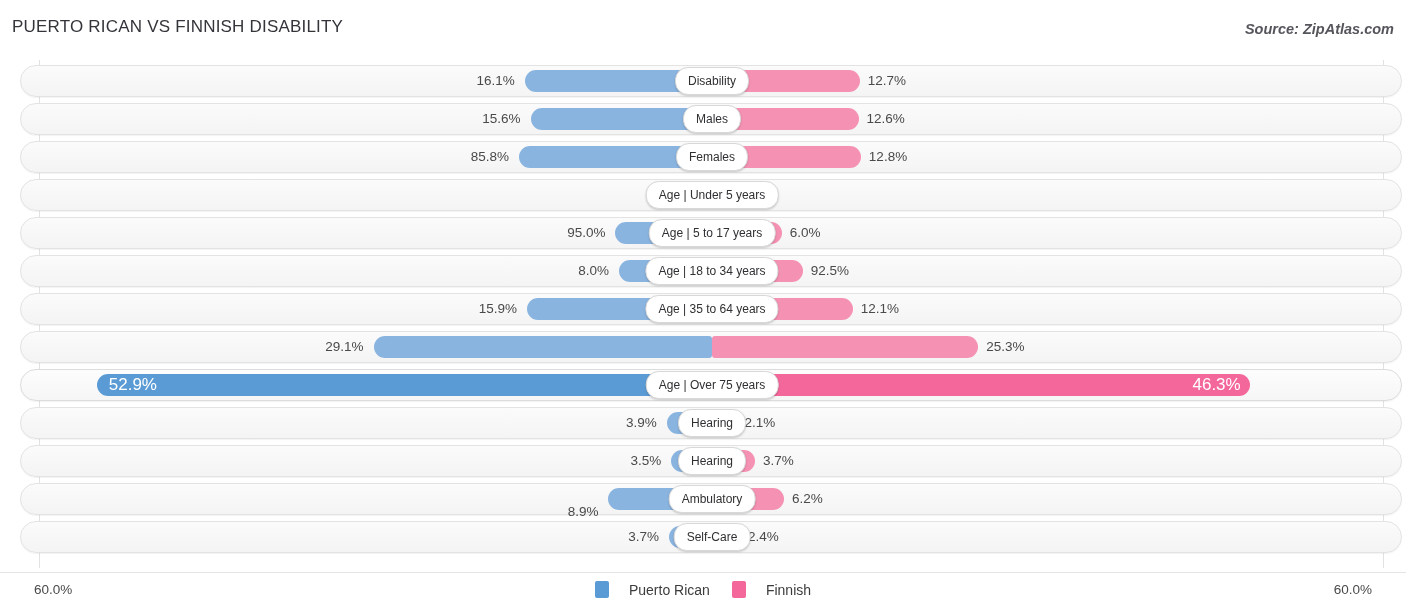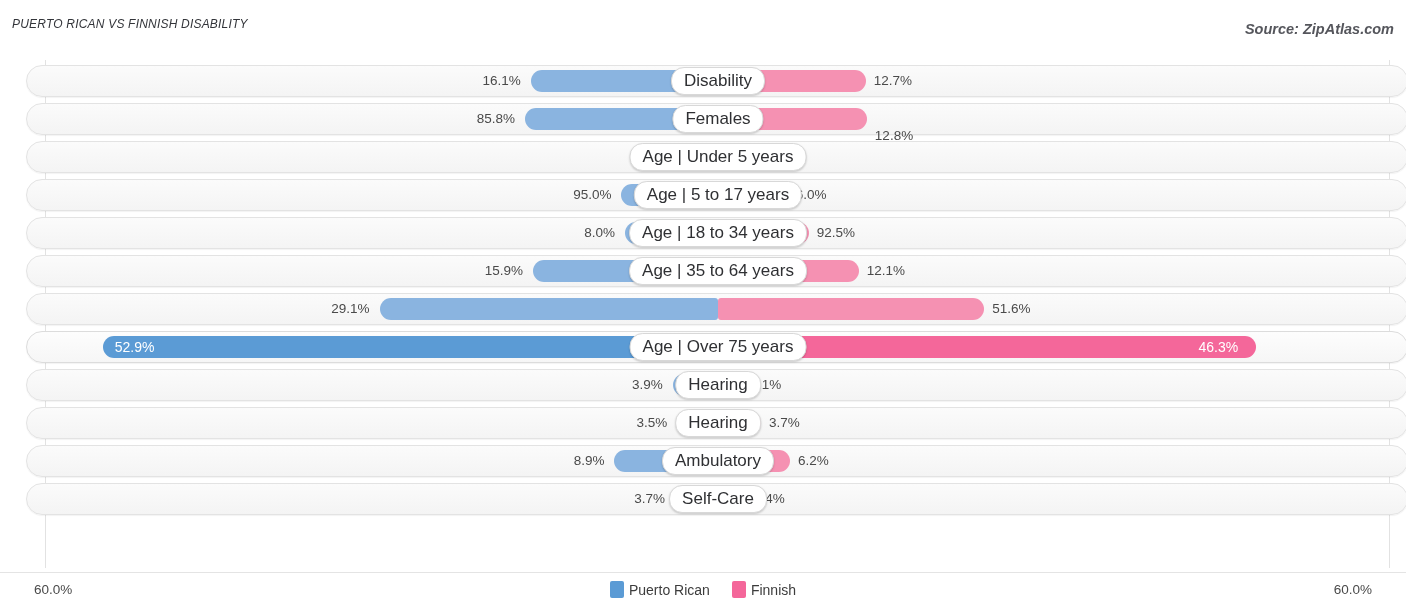--- a/index.html
+++ b/index.html
@@ -10,32 +10,31 @@
     color:#3c3c3c;
     overflow:hidden;
     position:relative;
   }
   
   .header{
     position:absolute;left:0;top:0;width:1406px;height:58px;
   }
   .title{
     position:absolute;left:12px;top:17px;
-    font-size:12px;letter-spacing:.2px;color:#33353a;
+    font-size:17px;letter-spacing:.2px;color:#33353a;
     white-space:nowrap;
-    font-style:italic;
   }
   .source{
     position:absolute;right:12px;top:21px;
     font-size:14.5px;font-style:italic;font-weight:bold;color:#55565c;
     white-space:nowrap;
   }
   
   .plot{
-    position:absolute;left:14px;top:60px;width:1238px;height:510px;
+    position:absolute;left:8px;top:60px;width:1238px;height:510px;
   }
   .gridline{
     position:absolute;top:0;bottom:2px;width:1px;background:#e2e2e2;
   }
   .gridline.left{left:31px;}
   .gridline.right{left:1375px;}
   .rows{position:absolute;left:0;top:5px;width:1406px;}
   .row{
     position:relative;
     height:30px;margin:0 12px 6px 12px;
@@ -64,53 +63,53 @@
   .row.hl .bar.r{background:#f4679a;}
   
   .val{
     position:absolute;top:6px;
     font-size:13.5px;color:#4a4a4a;white-space:nowrap;line-height:18px;
   }
   .val.l{text-align:right;}
   .val.r{text-align:left;}
   
   .val.inside{
-    color:#ffffff;font-size:14px;
+    color:#ffffff;font-size:17px;
   }
   
   .pill{
     position:absolute;top:1px;height:26px;
     transform:translateX(-50%);
     background:#ffffff;
     border:1px solid #d8d8d8;
     border-radius:13px;
     box-shadow:0 1px 2px rgba(0,0,0,.18);
     padding:0 12px;
     display:flex;align-items:center;justify-content:center;
-    font-size:17px;color:#2f3033;white-space:nowrap;
+    font-size:12px;color:#2f3033;white-space:nowrap;
     z-index:5;
   }
   
   .footer{
     position:absolute;left:0;top:572px;width:1406px;height:40px;
     border-top:1px solid #e4e4e4;
   }
   .axis-min{
     position:absolute;left:34px;top:9px;
     font-size:13.5px;color:#4a4a4a;
   }
   .axis-max{
     position:absolute;right:34px;top:9px;
     font-size:13.5px;color:#4a4a4a;
   }
   .legend{
     position:absolute;left:0;right:0;top:8px;
     display:flex;align-items:center;justify-content:center;gap:22px;
   }
-  .lg{display:flex;align-items:center;gap:5px;}
+  .lg{display:flex;align-items:center;gap:20px;}
   .sw{width:14px;height:17px;border-radius:2px;display:inline-block;}
   .lg-txt{font-size:14px;color:#3c3c3c;white-space:nowrap;}
 </style>
 </head>
 <body>
 
 <div class="header">
   <div class="title">PUERTO RICAN VS FINNISH DISABILITY</div>
   <div class="source">Source: ZipAtlas.com</div>
 </div>
@@ -120,24 +119,31 @@
   <div class="gridline right"></div>
   <div class="rows" id="rows">
       <div class="row">
         <div class="bar l" style="left: 503.757px; width: 187.243px;"></div>
         <div class="bar r" style="left: 691px; width: 147.701px;"></div>
         <div class="val l" style="right: 886.243px;">16.1%</div>
         <div class="val r" style="left: 846.701px;">12.7%</div>
         <div class="pill" style="left: 691px;">Disability</div>
       </div>
       <div class="row">
+        <div class="bar l" style="left: 509.572px; width: 181.428px;"></div>
+        <div class="bar r" style="left: 691px; width: 146.538px;"></div>
+        <div class="val l" style="right: 880.428px;">15.6%</div>
+        <div class="val r" style="left: 845.538px;">12.6%</div>
+        <div class="pill" style="left: 691px;">Males</div>
+      </div>
+      <div class="row">
         <div class="bar l" style="left: 497.942px; width: 193.058px;"></div>
         <div class="bar r" style="left: 691px; width: 148.864px;"></div>
         <div class="val l" style="right: 892.058px;">85.8%</div>
-        <div class="val r" style="left: 847.864px; margin-top: 17px;">12.8%</div>
+        <div class="val r" style="left: 847.864px;">12.8%</div>
         <div class="pill" style="left: 691px;">Females</div>
       </div>
       <div class="row">
         <div class="bar l" style="left: 671.229px; width: 19.771px;"></div>
         <div class="bar r" style="left: 691px; width: 18.608px;"></div>
         <div class="val l" style="right: 718.771px;">1.7%</div>
         <div class="val r" style="left: 717.608px;">1.6%</div>
         <div class="pill" style="left: 691px; text-align: right;">Age | Under 5 years</div>
       </div>
       <div class="row">
@@ -158,21 +164,21 @@
         <div class="bar l" style="left: 506.083px; width: 184.917px;"></div>
         <div class="bar r" style="left: 691px; width: 140.723px;"></div>
         <div class="val l" style="right: 883.917px;">15.9%</div>
         <div class="val r" style="left: 839.723px;">12.1%</div>
         <div class="pill" style="left: 691px;">Age | 35 to 64 years</div>
       </div>
       <div class="row">
         <div class="bar l" style="left: 352.567px; width: 338.433px;"></div>
         <div class="bar r" style="left: 691px; width: 266.327px;"></div>
         <div class="val l" style="right: 1037.43px;">29.1%</div>
-        <div class="val r" style="left: 965.327px;">51.6%</div>
+        <div class="val r" style="left: 965.327px;">25.3%</div>
       </div>
       <div class="row hl">
         <div class="bar l" style="left: 75.773px; width: 615.227px;"></div>
         <div class="bar r" style="left: 691px; width: 538.469px;"></div>
         <div class="val l inside" style="left: 87.773px;">52.9%</div>
         <div class="val r inside" style="left: 1171.47px;">46.3%</div>
         <div class="pill" style="left: 691px;">Age | Over 75 years</div>
       </div>
       <div class="row">
         <div class="bar l" style="left: 645.643px; width: 45.357px;"></div>
@@ -184,21 +190,21 @@
       <div class="row">
         <div class="bar l" style="left: 650.295px; width: 40.705px;"></div>
         <div class="bar r" style="left: 691px; width: 43.031px;"></div>
         <div class="val l" style="right: 739.705px;">3.5%</div>
         <div class="val r" style="left: 742.031px;">3.7%</div>
         <div class="pill" style="left: 691px;">Hearing</div>
       </div>
       <div class="row">
         <div class="bar l" style="left: 587.493px; width: 103.507px;"></div>
         <div class="bar r" style="left: 691px; width: 72.106px;"></div>
-        <div class="val l" style="right: 802.507px;">8.9%</div>
+        <div class="val l" style="right: 802.507px; margin-top: 13px;">8.9%</div>
         <div class="val r" style="left: 771.106px;">6.2%</div>
         <div class="pill" style="left: 691px;">Ambulatory</div>
       </div>
       <div class="row">
         <div class="bar l" style="left: 647.969px; width: 43.031px;"></div>
         <div class="bar r" style="left: 691px; width: 27.912px;"></div>
         <div class="val l" style="right: 742.031px;">3.7%</div>
         <div class="val r" style="left: 726.912px;">2.4%</div>
         <div class="pill" style="left: 691px;">Self-Care</div>
       </div>

